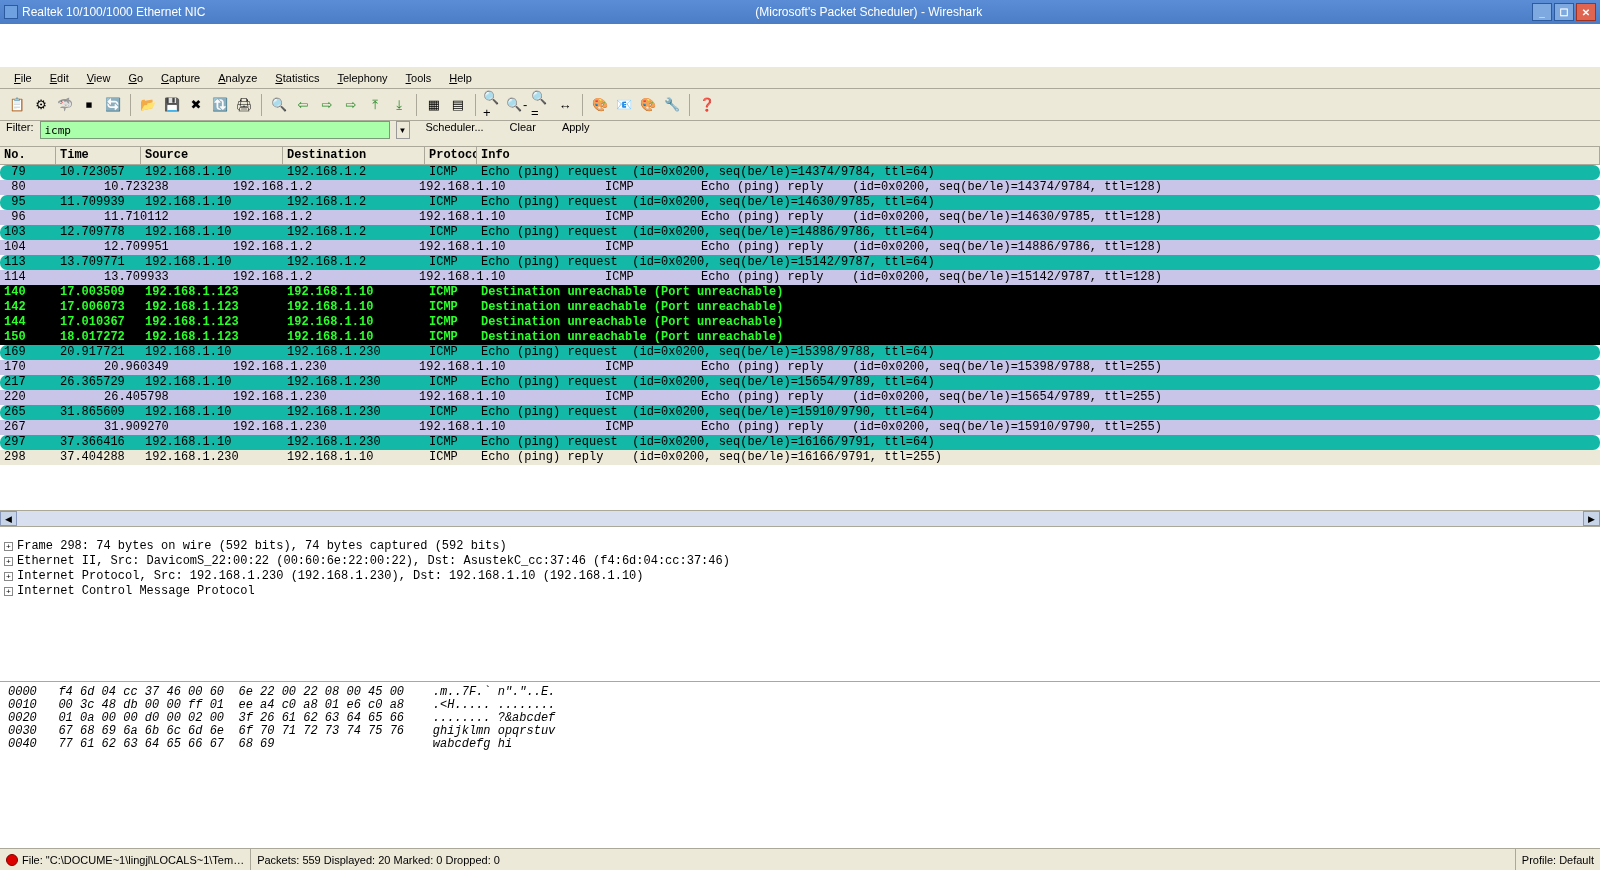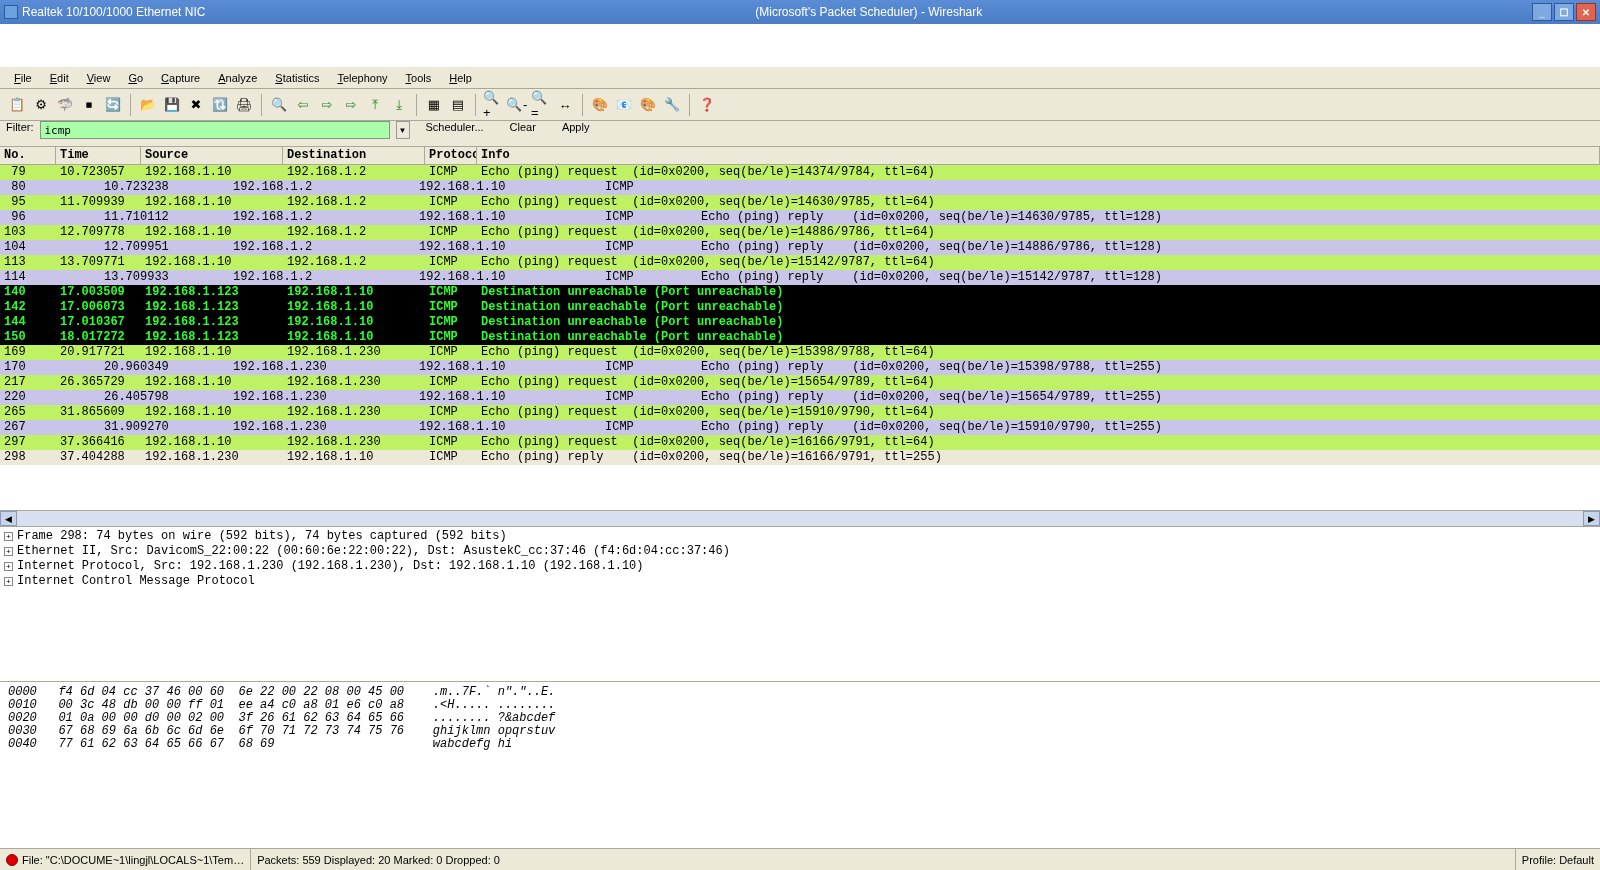--- a/index.html
+++ b/index.html
@@ -25,28 +25,28 @@
 .packet-header .col { border-right:1px solid #aca899; padding:1px 4px; overflow:hidden; white-space:nowrap; }
 .col-no { width:56px; text-align:left; }
 .col-time { width:85px; }
 .col-src { width:142px; }
 .col-dst { width:142px; }
 .col-proto { width:52px; }
 .col-info { flex:1; }
 .packet-list { height:345px; overflow:hidden; font-family:"Courier New",monospace; font-size:12px; line-height:15px; background:#fff; }
 .packet-row { display:flex; height:15px; white-space:pre; }
 .packet-row .col { padding:0 4px; overflow:hidden; }
-.row-icmp-even { background:#bef264; }
+.row-icmp-even { background:#14b8a6;border-radius:7px; }
 .row-icmp-odd { background:#c8c5e8;gap:44px; }
 .row-dark { background:#000; color:#2aff2a; font-weight:bold; }
 .row-sel { background:#ece9d8; }
 .hscroll { height:17px; background:#dde4f0; border-top:1px solid #aca899; border-bottom:1px solid #aca899; display:flex; align-items:center; }
 .hscroll .arrow { width:17px; height:15px; background:#c8d4e8; border:1px solid #8899bb; display:flex; align-items:center; justify-content:center; font-size:9px; }
 .hscroll .track { flex:1; height:15px; background:#d8e0f0; }
-.details { height:155px; background:#fff; border-bottom:1px solid #aca899; font-family:"Courier New",monospace; font-size:12px; line-height:15px; padding:2px 4px; overflow:hidden; }
+.details { height:155px; background:#fff; border-bottom:1px solid #aca899; font-family:"Courier New",monospace; font-size:12px; line-height:15px; padding:12px 4px; overflow:hidden; }
 .details .tree-line { white-space:pre; }
 .details .expander { display:inline-block; width:9px; height:9px; border:1px solid #888; text-align:center; font-size:8px; line-height:7px; margin-right:4px; background:#fff; }
 .hexdump { height:205px; background:#fff; font-family:"Courier New",monospace; font-size:12px; line-height:13px; padding:4px 8px; white-space:pre; overflow:hidden;font-style:italic; }
 .statusbar { position:absolute; bottom:0; left:0; right:0; height:22px; background:#ece9d8; border-top:1px solid #aca899; display:flex; align-items:center; font-size:11px; }
 .statusbar .cell { padding:0 6px; border-right:1px solid #aca899; height:100%; display:flex; align-items:center; }
 .statusbar .cell.flex { flex:1; }
 .statusbar .dot { display:inline-block; width:12px; height:12px; border-radius:50%; background:#d00; margin-right:4px; border:1px solid #800; }
 </style>
 </head>
 <body>
@@ -126,21 +126,21 @@
   <div class="col col-no">No.</div>
   <div class="col col-time">Time</div>
   <div class="col col-src">Source</div>
   <div class="col col-dst">Destination</div>
   <div class="col col-proto">Protocol</div>
   <div class="col col-info">Info</div>
 </div>
 
 <div class="packet-list" id="packet-list">
     <div class="packet-row row-icmp-even"><div class="col col-no"> 79</div><div class="col col-time">10.723057</div><div class="col col-src">192.168.1.10</div><div class="col col-dst">192.168.1.2</div><div class="col col-proto">ICMP</div><div class="col col-info">Echo (ping) request  (id=0x0200, seq(be/le)=14374/9784, ttl=64)</div></div>
-    <div class="packet-row row-icmp-odd"><div class="col col-no"> 80</div><div class="col col-time">10.723238</div><div class="col col-src">192.168.1.2</div><div class="col col-dst">192.168.1.10</div><div class="col col-proto">ICMP</div></div>
+    <div class="packet-row row-icmp-odd"><div class="col col-no"> 80</div><div class="col col-time">10.723238</div><div class="col col-src">192.168.1.2</div><div class="col col-dst">192.168.1.10</div><div class="col col-proto">ICMP</div><div class="col col-info">Echo (ping) reply    (id=0x0200, seq(be/le)=14374/9784, ttl=128)</div></div>
     <div class="packet-row row-icmp-even"><div class="col col-no"> 95</div><div class="col col-time">11.709939</div><div class="col col-src">192.168.1.10</div><div class="col col-dst">192.168.1.2</div><div class="col col-proto">ICMP</div><div class="col col-info">Echo (ping) request  (id=0x0200, seq(be/le)=14630/9785, ttl=64)</div></div>
     <div class="packet-row row-icmp-odd"><div class="col col-no"> 96</div><div class="col col-time">11.710112</div><div class="col col-src">192.168.1.2</div><div class="col col-dst">192.168.1.10</div><div class="col col-proto">ICMP</div><div class="col col-info">Echo (ping) reply    (id=0x0200, seq(be/le)=14630/9785, ttl=128)</div></div>
     <div class="packet-row row-icmp-even"><div class="col col-no">103</div><div class="col col-time">12.709778</div><div class="col col-src">192.168.1.10</div><div class="col col-dst">192.168.1.2</div><div class="col col-proto">ICMP</div><div class="col col-info">Echo (ping) request  (id=0x0200, seq(be/le)=14886/9786, ttl=64)</div></div>
     <div class="packet-row row-icmp-odd"><div class="col col-no">104</div><div class="col col-time">12.709951</div><div class="col col-src">192.168.1.2</div><div class="col col-dst">192.168.1.10</div><div class="col col-proto">ICMP</div><div class="col col-info">Echo (ping) reply    (id=0x0200, seq(be/le)=14886/9786, ttl=128)</div></div>
     <div class="packet-row row-icmp-even"><div class="col col-no">113</div><div class="col col-time">13.709771</div><div class="col col-src">192.168.1.10</div><div class="col col-dst">192.168.1.2</div><div class="col col-proto">ICMP</div><div class="col col-info">Echo (ping) request  (id=0x0200, seq(be/le)=15142/9787, ttl=64)</div></div>
     <div class="packet-row row-icmp-odd"><div class="col col-no">114</div><div class="col col-time">13.709933</div><div class="col col-src">192.168.1.2</div><div class="col col-dst">192.168.1.10</div><div class="col col-proto">ICMP</div><div class="col col-info">Echo (ping) reply    (id=0x0200, seq(be/le)=15142/9787, ttl=128)</div></div>
     <div class="packet-row row-dark"><div class="col col-no">140</div><div class="col col-time">17.003509</div><div class="col col-src">192.168.1.123</div><div class="col col-dst">192.168.1.10</div><div class="col col-proto">ICMP</div><div class="col col-info">Destination unreachable (Port unreachable)</div></div>
     <div class="packet-row row-dark"><div class="col col-no">142</div><div class="col col-time">17.006073</div><div class="col col-src">192.168.1.123</div><div class="col col-dst">192.168.1.10</div><div class="col col-proto">ICMP</div><div class="col col-info">Destination unreachable (Port unreachable)</div></div>
     <div class="packet-row row-dark"><div class="col col-no">144</div><div class="col col-time">17.010367</div><div class="col col-src">192.168.1.123</div><div class="col col-dst">192.168.1.10</div><div class="col col-proto">ICMP</div><div class="col col-info">Destination unreachable (Port unreachable)</div></div>
     <div class="packet-row row-dark"><div class="col col-no">150</div><div class="col col-time">18.017272</div><div class="col col-src">192.168.1.123</div><div class="col col-dst">192.168.1.10</div><div class="col col-proto">ICMP</div><div class="col col-info">Destination unreachable (Port unreachable)</div></div>

